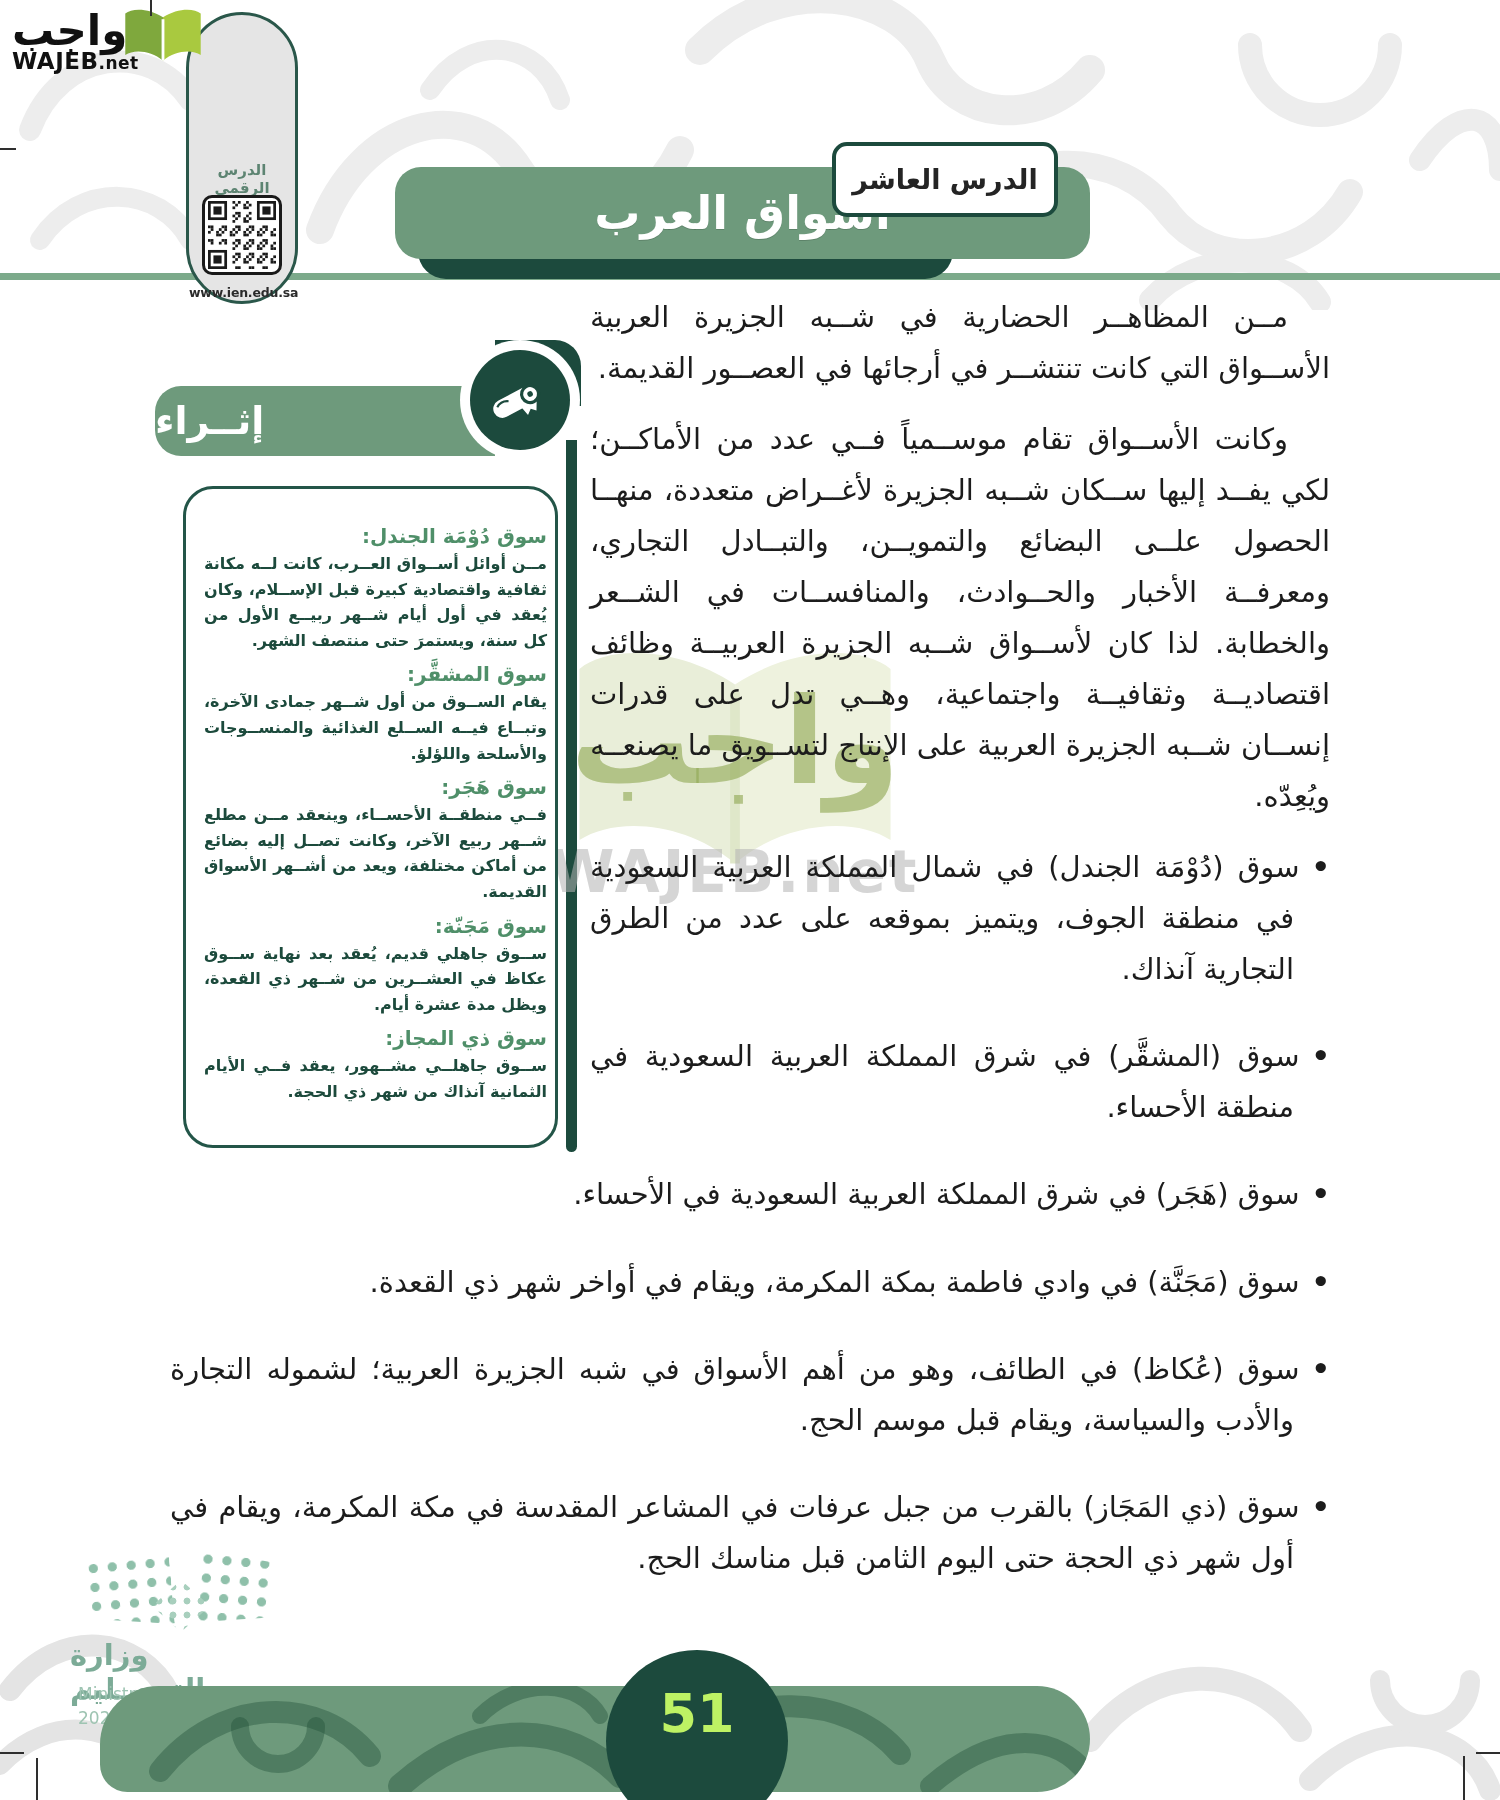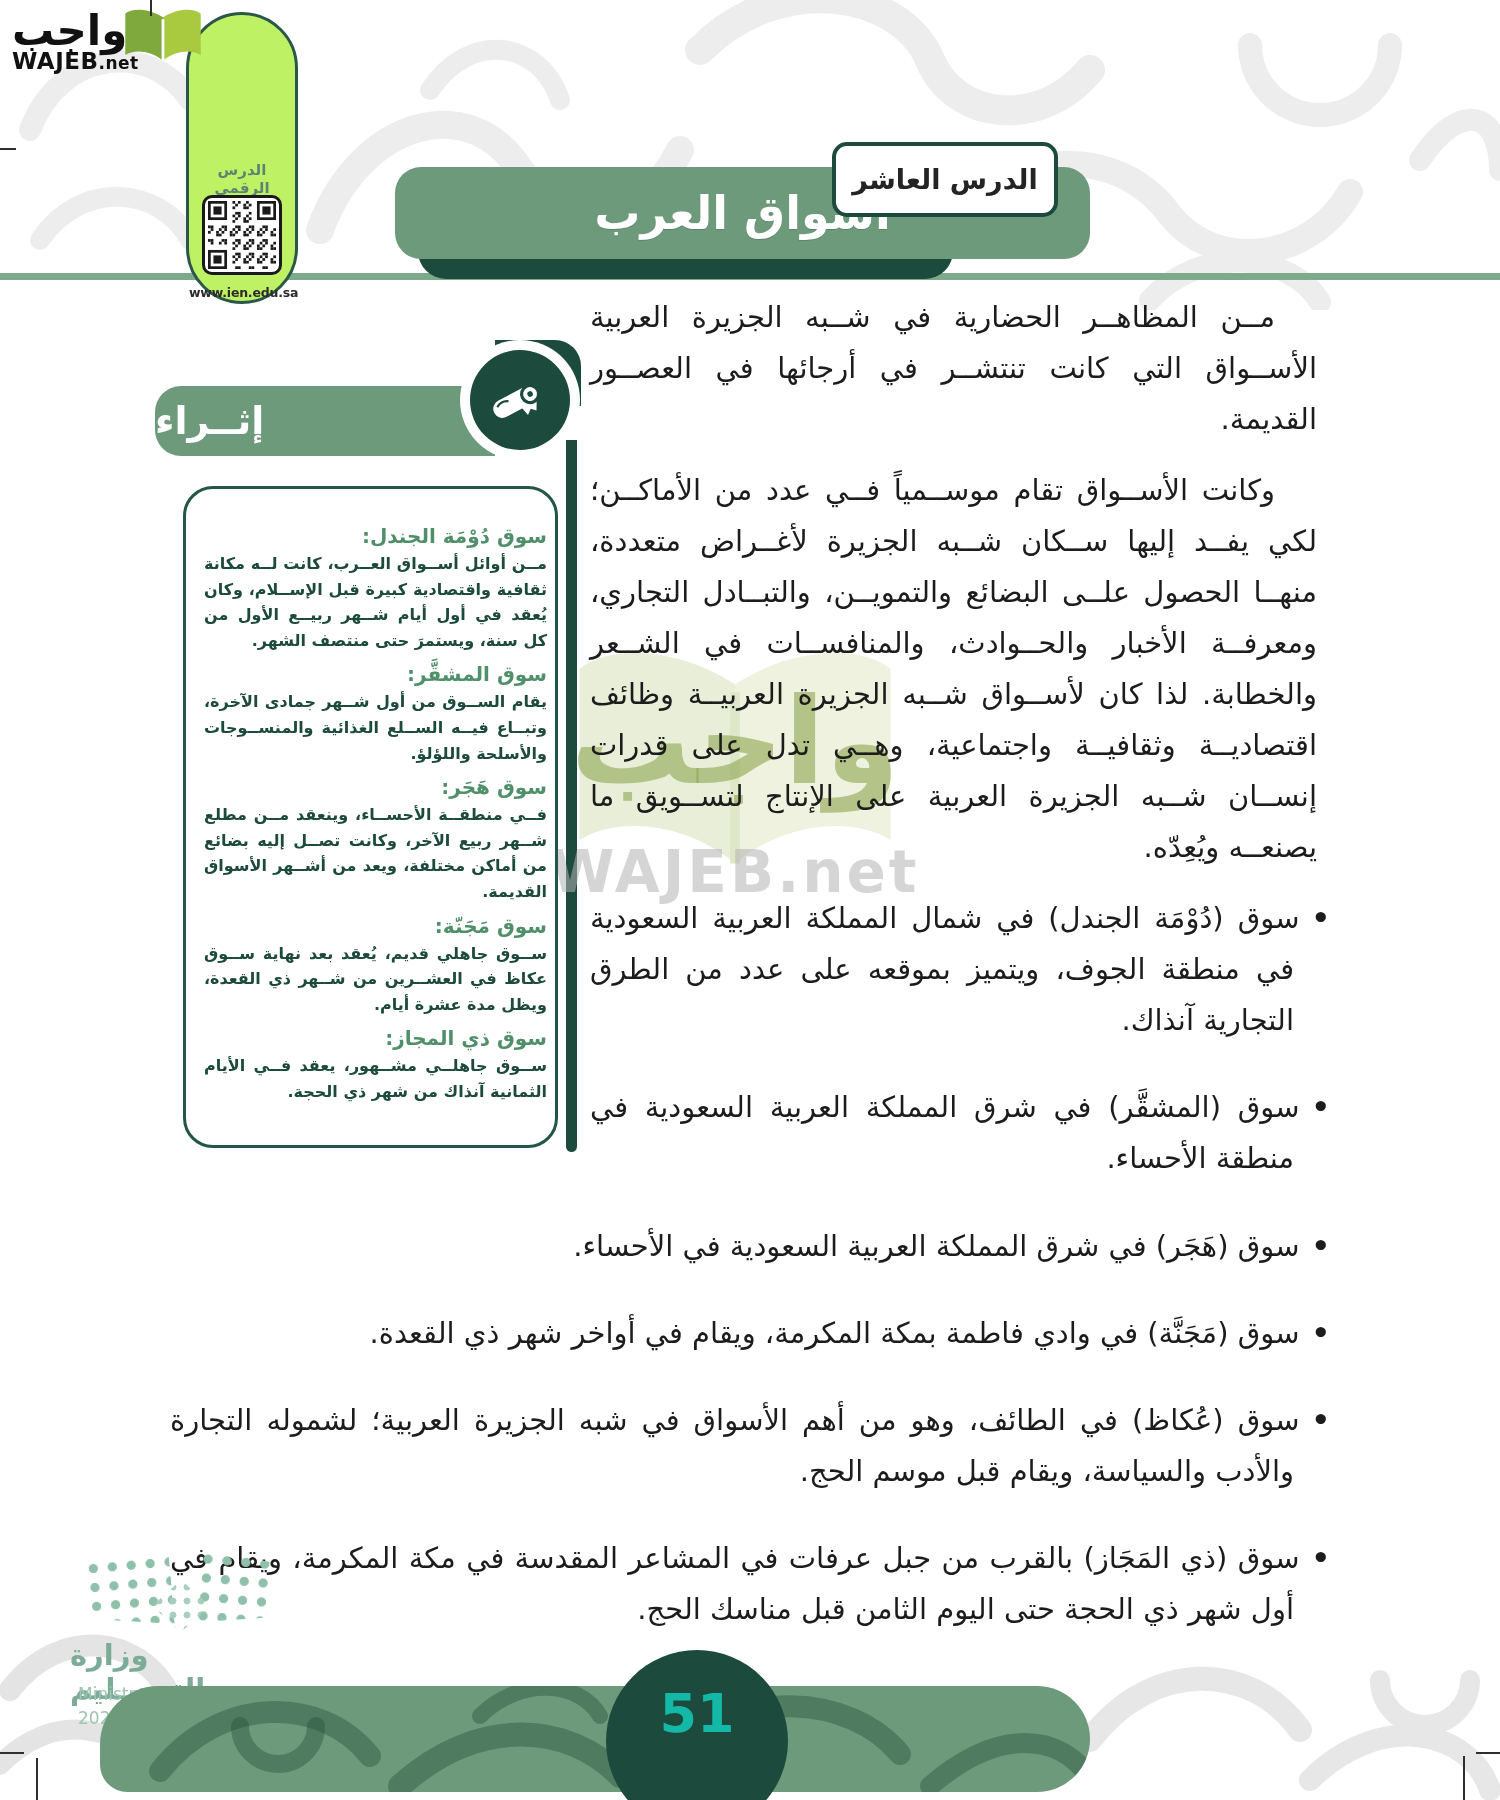--- a/index.html
+++ b/index.html
@@ -28,21 +28,21 @@
   .mark{position:absolute;background:#2e2e2e;z-index:8;}
 
   
   .wajeb{position:absolute;left:8px;top:6px;z-index:4;width:300px;height:70px;}
   .wajeb-ar{position:absolute;left:4px;top:0;font-size:42px;font-weight:bold;color:#111;direction:rtl;}
   .wajeb-net{position:absolute;left:4px;top:42px;font-size:23px;font-weight:bold;color:#111;letter-spacing:.5px;}
   .wajeb-net .net{font-size:17px;}
   .wajeb-book{position:absolute;left:112px;top:0px;}
 
   
-  .qr-capsule{position:absolute;left:186px;top:12px;width:112px;height:292px;background:#bef264;
+  .qr-capsule{position:absolute;left:186px;top:12px;width:112px;height:292px;background:#e5e5e5;
     border:3px solid #2a574a;border-radius:58px;z-index:3;text-decoration:underline;}
   .qr-label{position:absolute;top:146px;left:0;width:100%;text-align:center;font-size:15px;font-weight:bold;
     color:#5d8472;direction:rtl;}
   .qr-box{position:absolute;top:180px;left:13px;width:80px;height:80px;border:3px solid #1a1a1a;border-radius:10px;padding:3px;background:#fff;}
   .qr-box svg{display:block;width:100%;height:100%;}
   .qr-url{position:absolute;top:270px;left:0;width:100%;text-align:center;font-size:12.5px;font-weight:bold;color:#2b2b2b;letter-spacing:-.2px;}
 
   
   .rule{position:absolute;left:0;top:273px;width:1500px;height:7px;background:var(--sage-rule);z-index:1;}
   .title-shadow{position:absolute;left:418px;top:233px;width:535px;height:46px;background:var(--dark);
@@ -77,21 +77,21 @@
   .watermark{position:absolute;left:540px;top:610px;width:390px;height:330px;z-index:1;}
   .wm-ar{position:absolute;left:0;top:62px;width:100%;text-align:center;font-size:120px;font-weight:bold;
     color:rgba(143,168,84,.62);direction:rtl;}
   .wm-net{position:absolute;left:0;top:228px;width:100%;text-align:center;font-size:58px;font-weight:bold;
     color:rgba(178,178,178,.55);letter-spacing:3px;}
 
   
   .main-flow{position:absolute;right:170px;top:292px;width:1160px;z-index:5;direction:rtl;text-align:justify;
     color:var(--ink);font-size:29px;line-height:1.76;}
   .sidebar-spacer{float:left;width:420px;height:876px;}
-  .main-flow p{text-indent:42px;margin:0 13px 20px 0;}
+  .main-flow p{text-indent:42px;margin:0 0 20px 0;}
   .main-heading{color:var(--green-head);font-weight:bold;margin:16px 0 34px 0;}
   .bullet{padding-right:36px;text-indent:-36px;margin:0 0 36px 0;}
   .bullet::before{content:"•";padding-left:12px;font-weight:bold;}
 
   
   .moe-dots{position:absolute;background-image:radial-gradient(circle,#8fc0aa 4.2px,rgba(0,0,0,0) 5px);
     background-size:19px 19px;z-index:5;}
   .moe-dots.d1{left:86px;top:1556px;width:86px;height:72px;transform:rotate(-5deg);
     clip-path:polygon(0 8%,100% 0,100% 100%,0 82%);}
   .moe-dots.d2{left:196px;top:1552px;width:76px;height:74px;transform:rotate(5deg);
@@ -101,21 +101,21 @@
     clip-path:polygon(50% 0,100% 50%,50% 100%,0 50%);}
   .moe-ar{position:absolute;left:70px;top:1638px;width:200px;font-size:29px;font-weight:bold;color:#7cab97;
     direction:rtl;text-align:left;z-index:5;}
   .moe-en{position:absolute;left:78px;top:1684px;font-size:17px;color:#9ec4b2;z-index:5;}
   .moe-year{position:absolute;left:78px;top:1708px;font-size:17px;color:#9ec4b2;z-index:5;}
 
   .bottom-banner{position:absolute;left:100px;top:1686px;width:990px;height:106px;background:var(--sage);
     border-radius:64px 58px 58px 30px;z-index:6;overflow:hidden;}
   .page-circle{position:absolute;left:606px;top:1650px;width:182px;height:182px;background:var(--dark);
     border-radius:50%;z-index:7;}
-  .page-circle .n{position:absolute;left:0;top:32px;width:100%;text-align:center;color:#14b8a6;
+  .page-circle .n{position:absolute;left:0;top:32px;width:100%;text-align:center;color:#bef264;
     font-size:54px;font-weight:bold;}
 </style>
 </head>
 <body>
 
 <div class="page">
 
   <svg class="decor decor-top" width="1500" height="310" viewBox="0 0 1500 310">
     <g stroke="#ededed">
       <path d="M 320 230 C 360 120 470 90 520 170 C 560 235 640 230 680 150" stroke-width="28"></path>

